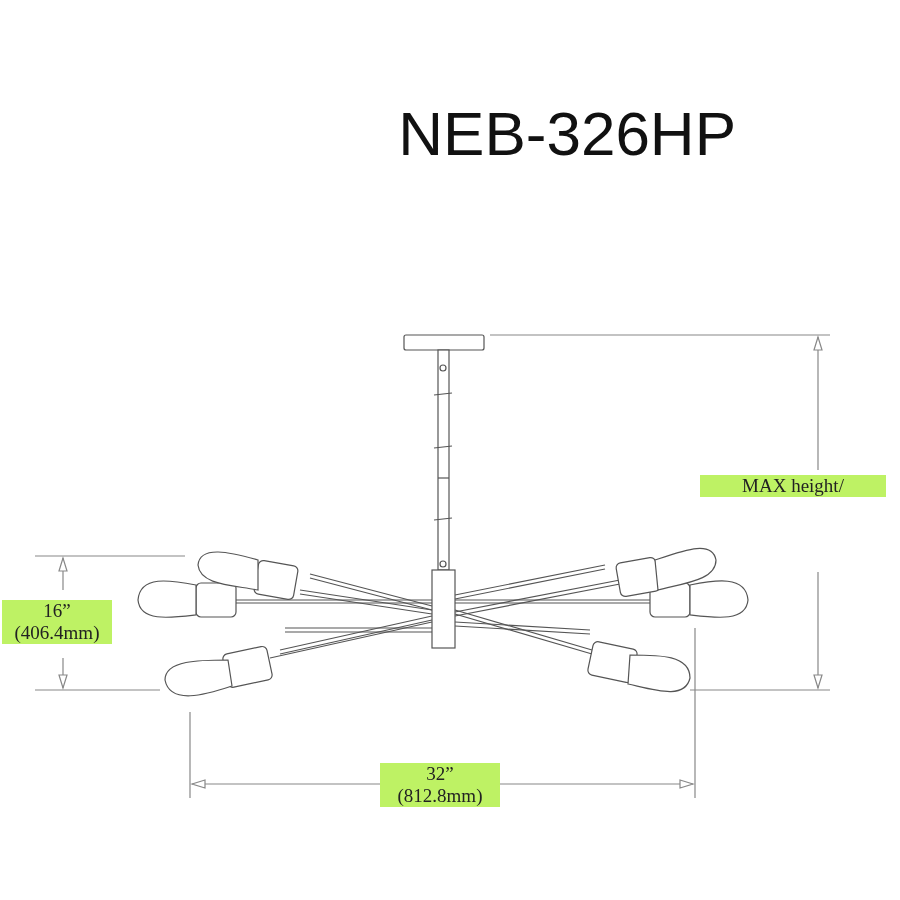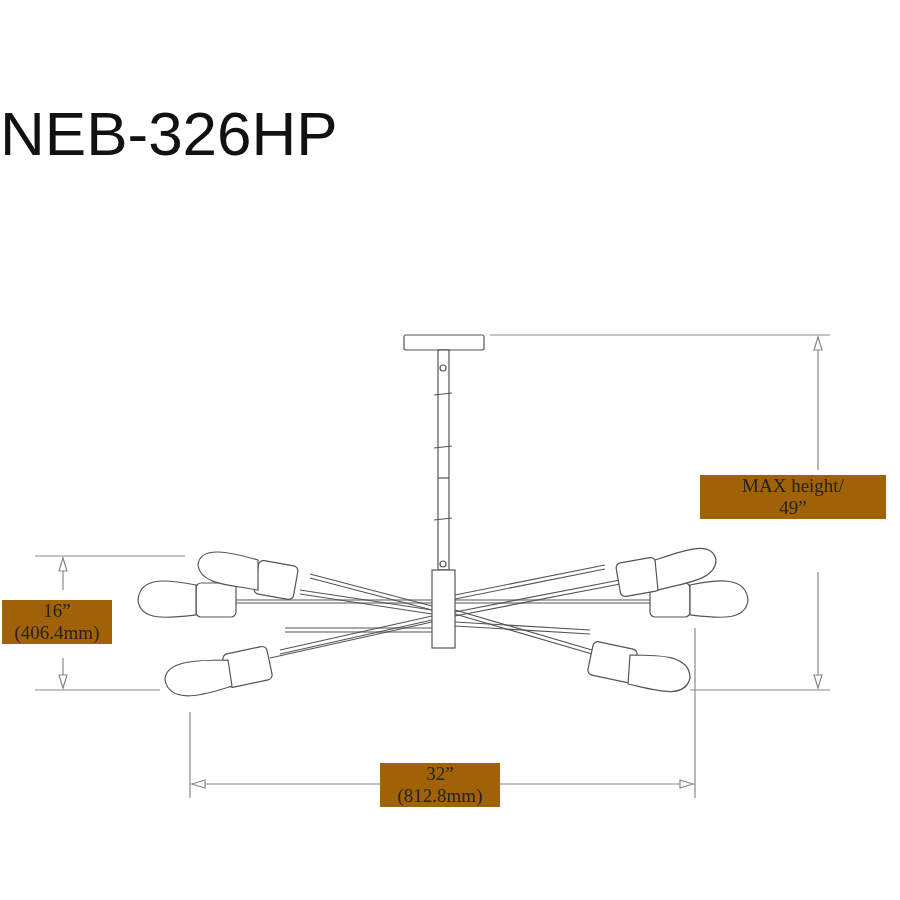--- a/index.html
+++ b/index.html
@@ -1,24 +1,24 @@
 <!DOCTYPE html>
 <html><head>
 <meta charset="utf-8">
 <style>
   html, body { margin: 0; padding: 0; background: #ffffff; }
   body { width: 900px; height: 900px; position: relative; overflow: hidden; }
   .title {
-    position: absolute; left: 0; top: 98px; width: 736px; text-align: left;
+    position: absolute; left: 0; top: 98px; width: 736px; text-align: right;
     font-family: "Liberation Sans", sans-serif; font-size: 62px; color: #111111;
     letter-spacing: 0px;
   }
   .label {
     position: absolute; font-family: "Liberation Serif", serif; font-size: 19px;
-    color: #222222; text-align: center; line-height: 22px; background: #a16207;
+    color: #222222; text-align: center; line-height: 22px; background: #bef264;
   }
   svg { position: absolute; left: 0; top: 0; }
 </style>
 </head>
 <body>
 
 <div class="title">NEB-326HP</div>
 
 <svg width="900" height="900" viewBox="0 0 900 900">
   <g fill="none" stroke="#555" stroke-width="1.2">
@@ -105,21 +105,20 @@
     <line x1="695" y1="628" x2="695" y2="798"></line>
     <line x1="192" y1="784" x2="395" y2="784"></line>
     <line x1="470" y1="784" x2="693" y2="784"></line>
     <polygon points="192,784 205,780 205,788" fill="#fff"></polygon>
     <polygon points="693,784 680,780 680,788" fill="#fff"></polygon>
   </g>
 </svg>
 
 <div class="label" style="left:700px; top:475px; width:186px;">
   <div>MAX height/</div>
-  <div>49”</div>
 </div>
 
 <div class="label" style="left:2px; top:600px; width:110px;">
   <div>16”</div>
   <div>(406.4mm)</div>
 </div>
 
 <div class="label" style="left:380px; top:763px; width:120px;">
   <div>32”</div>
   <div>(812.8mm)</div>

